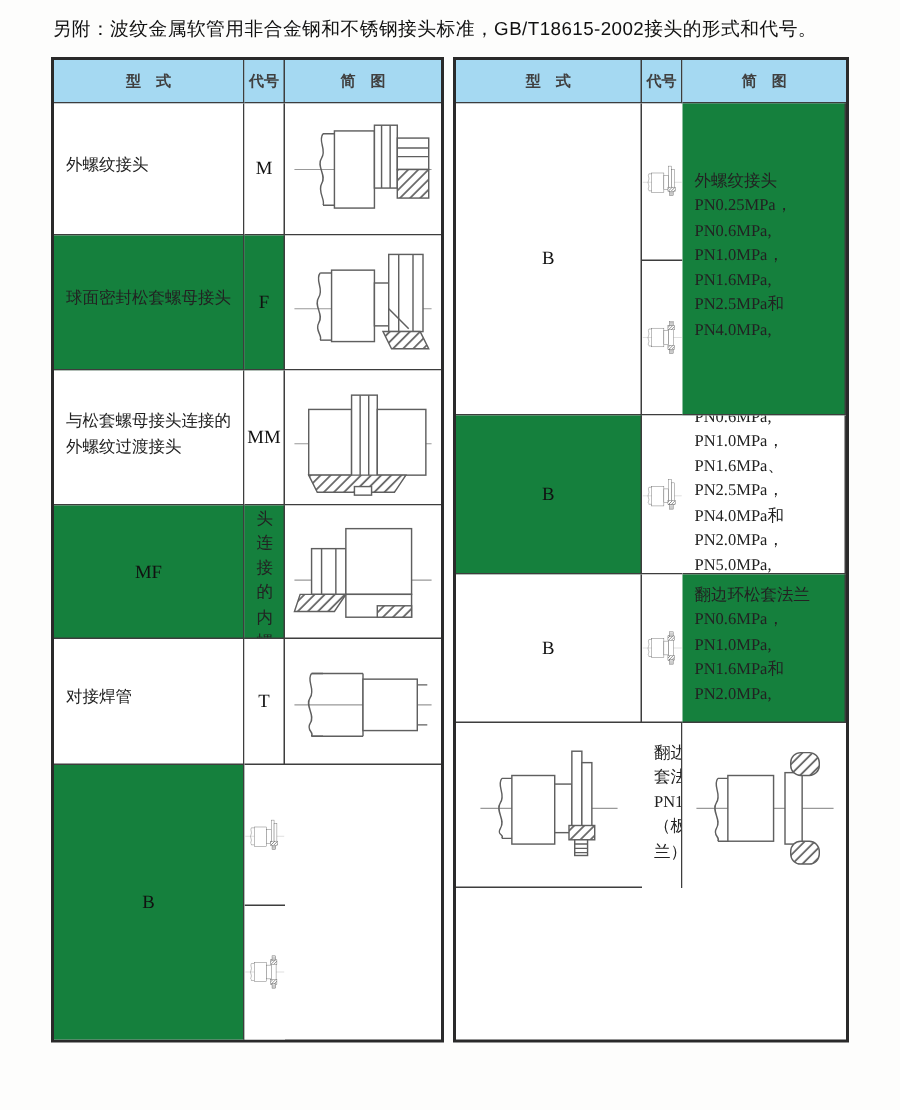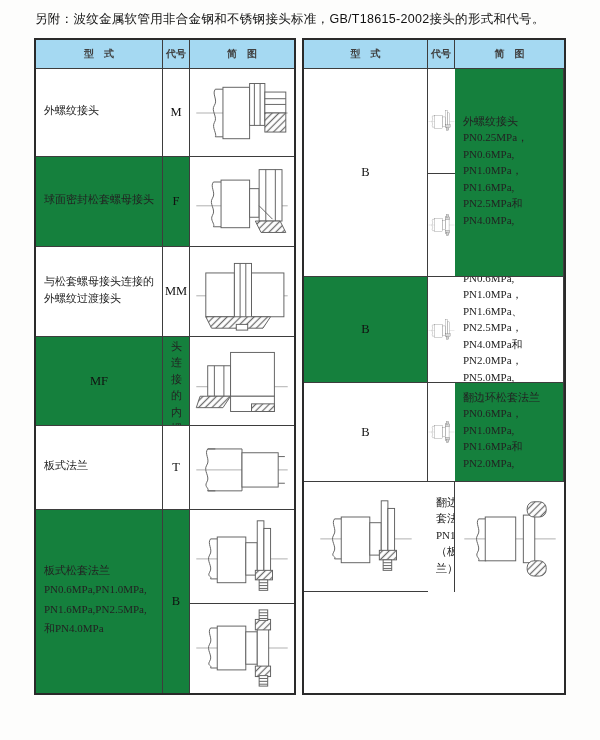--- a/index.html
+++ b/index.html
@@ -159,21 +159,21 @@
             <rect x="38" y="12" width="46" height="46" fill="#fff"></rect>
             <rect x="38" y="58" width="46" height="16" fill="#fff"></rect>
             <path d="M6,58 H38 L30,70 H2 Z" fill="url(#hp)"></path>
             <rect x="60" y="66" width="24" height="8" fill="url(#hp)"></rect>
           </g>
         </svg>
       </div>
     </div>
 
   <div class="cell cn">
-      <span>板式法兰</span>
+      <span>对接焊管</span>
     </div>
   <div class="cell cc">T</div>
   <div class="cell cd lc">
       <div class="sub" style="height:100%">
         <svg width="100" height="80" viewBox="0 0 100 84">
           <defs>
             <pattern id="hp" width="5" height="5" patternUnits="userSpaceOnUse" patternTransform="rotate(45)">
               <rect width="5" height="5" fill="#fff"></rect>
               <line x1="2.5" y1="0" x2="2.5" y2="5" stroke="#6b6b6b" stroke-width="1.3"></line>
             </pattern>
@@ -187,26 +187,20 @@
             <line x1="14" y1="66" x2="50" y2="66"></line>
             <line x1="50" y1="22" x2="50" y2="66"></line>
             <rect x="50" y="26" width="38" height="36" fill="#fff"></rect>
             <line x1="88" y1="30" x2="95" y2="30"></line>
             <line x1="88" y1="58" x2="95" y2="58"></line>
           </g>
         </svg>
       </div>
     </div>
 
-  <div class="cell cn hl loose lr">
-      <span>板式松套法兰
-PN0.6MPa,PN1.0MPa,
-PN1.6MPa,PN2.5MPa,
-和PN4.0MPa</span>
-    </div>
   <div class="cell cc hl lr">B</div>
   <div class="cell cd lc lr">
     <div class="sub" style="height:92px">
         <svg width="100" height="80" viewBox="0 0 100 84">
           <defs>
             <pattern id="hp" width="5" height="5" patternUnits="userSpaceOnUse" patternTransform="rotate(45)">
               <rect width="5" height="5" fill="#fff"></rect>
               <line x1="2.5" y1="0" x2="2.5" y2="5" stroke="#6b6b6b" stroke-width="1.3"></line>
             </pattern>
           </defs>

